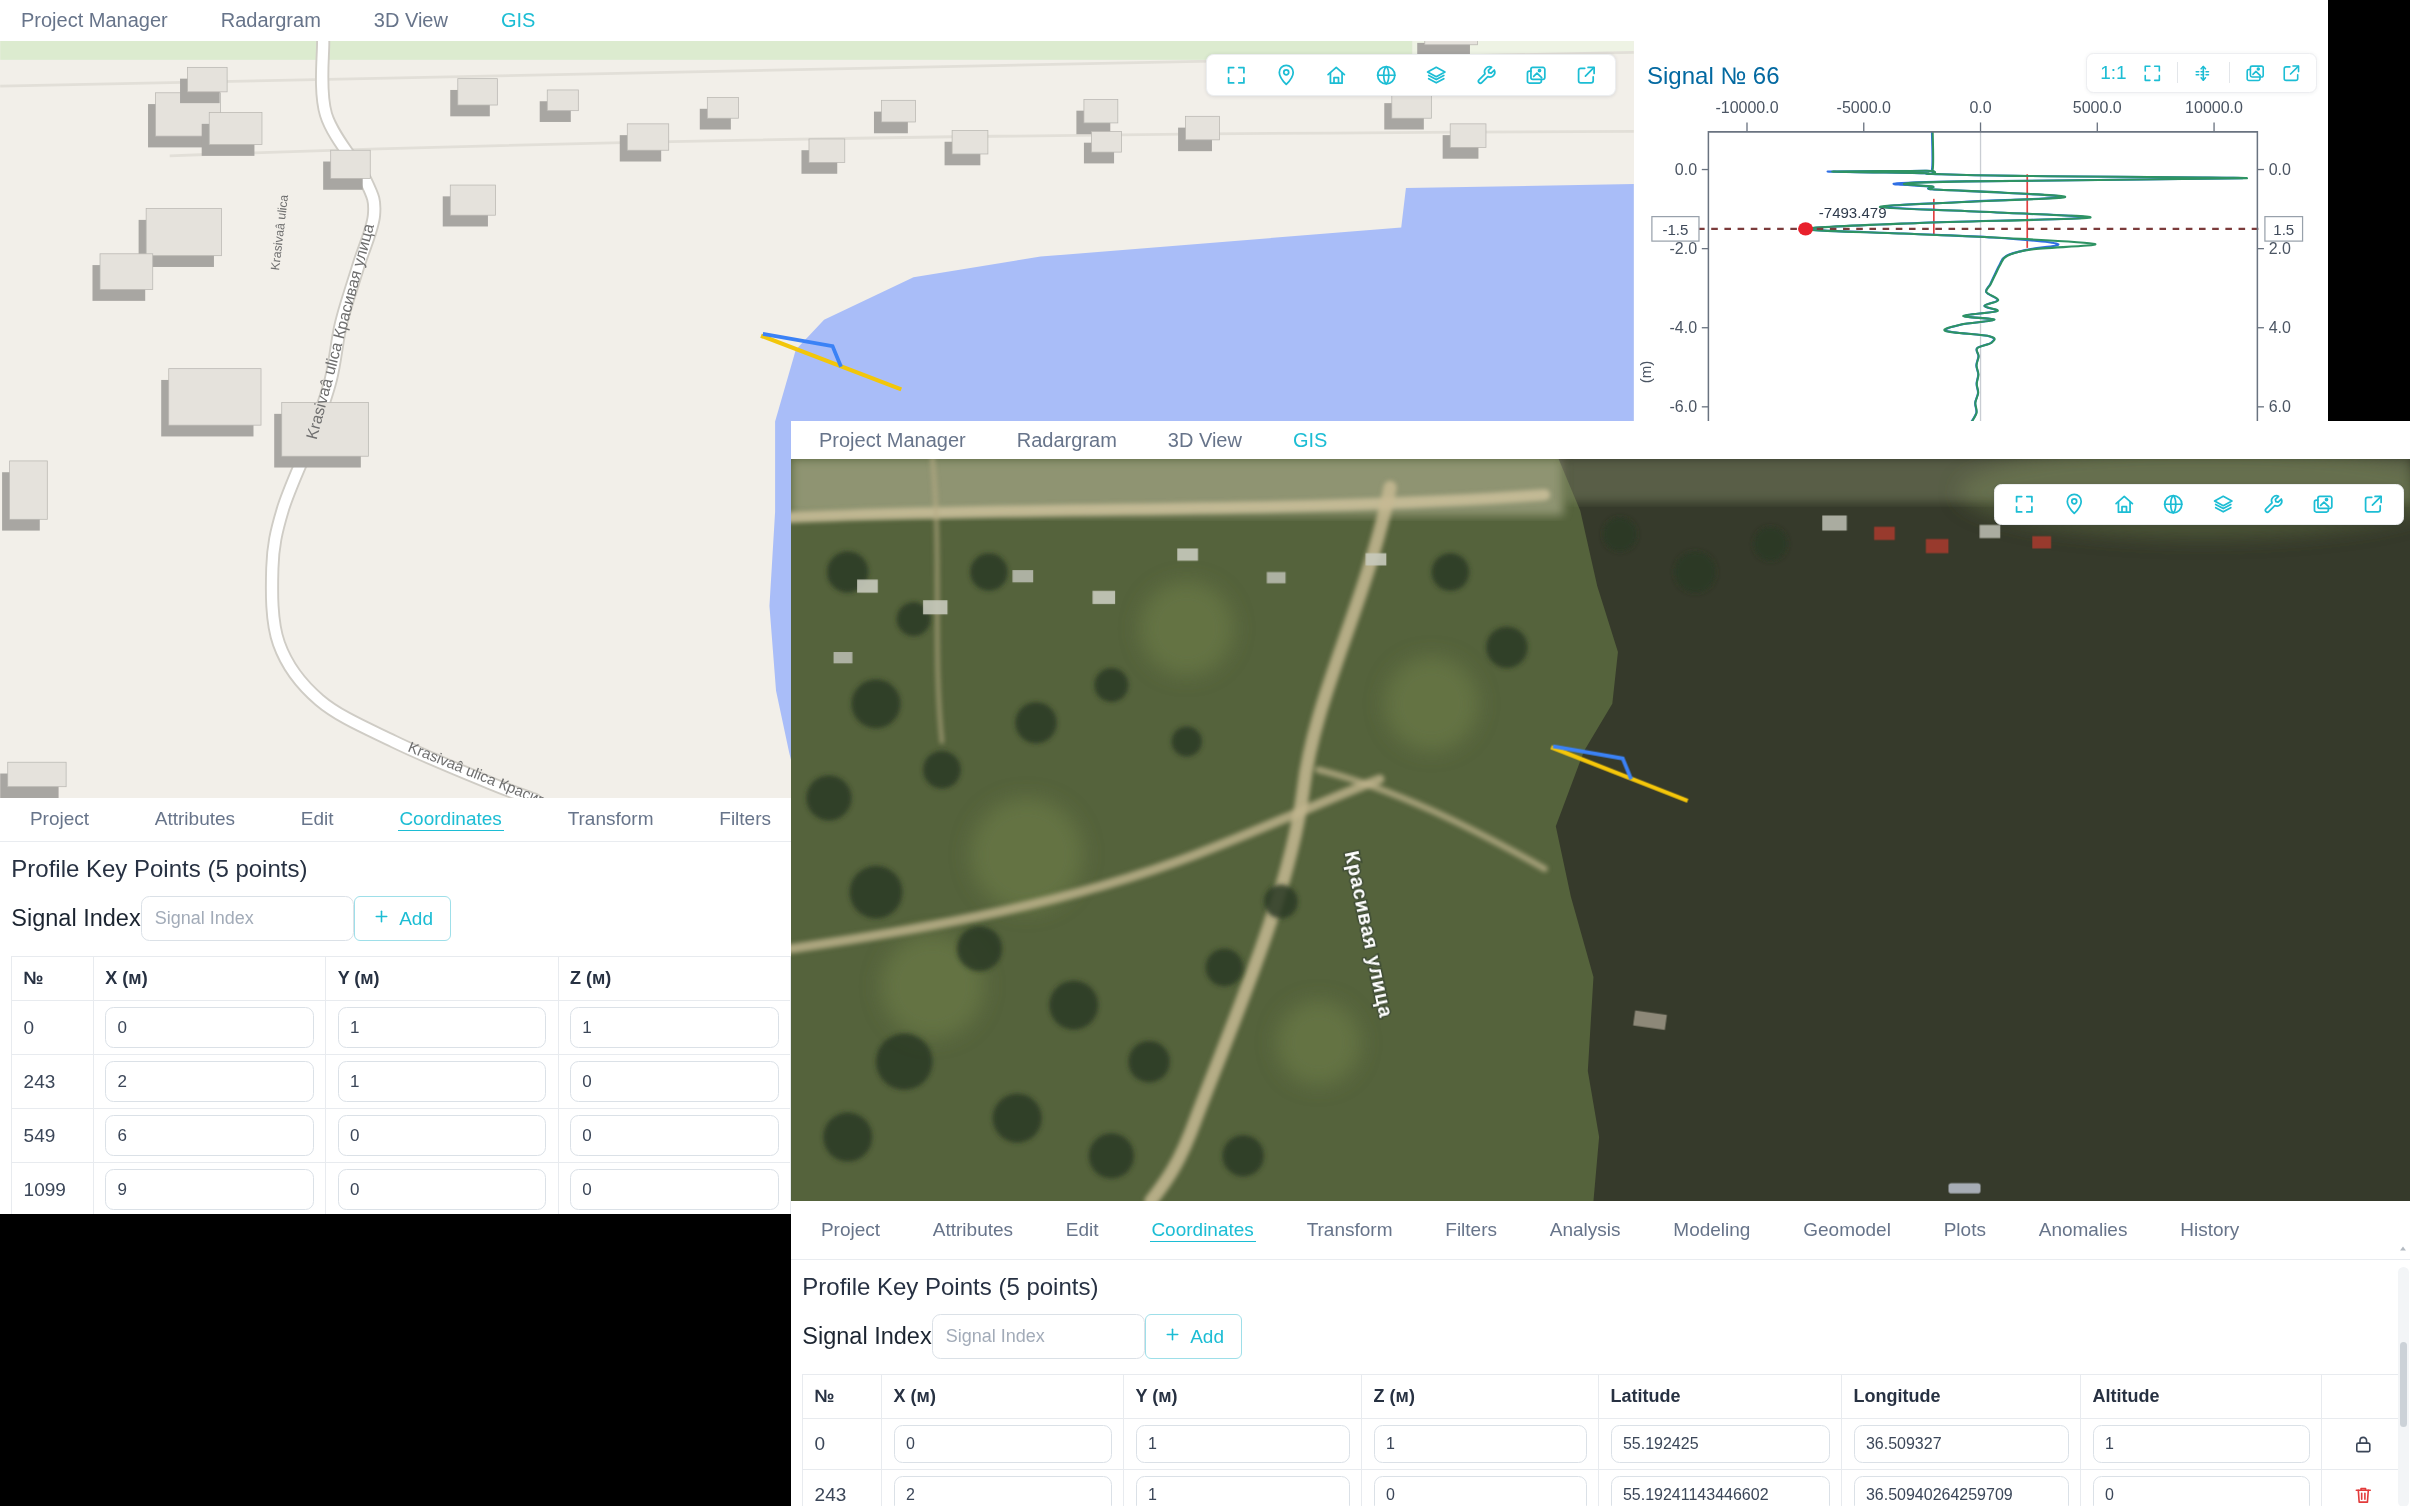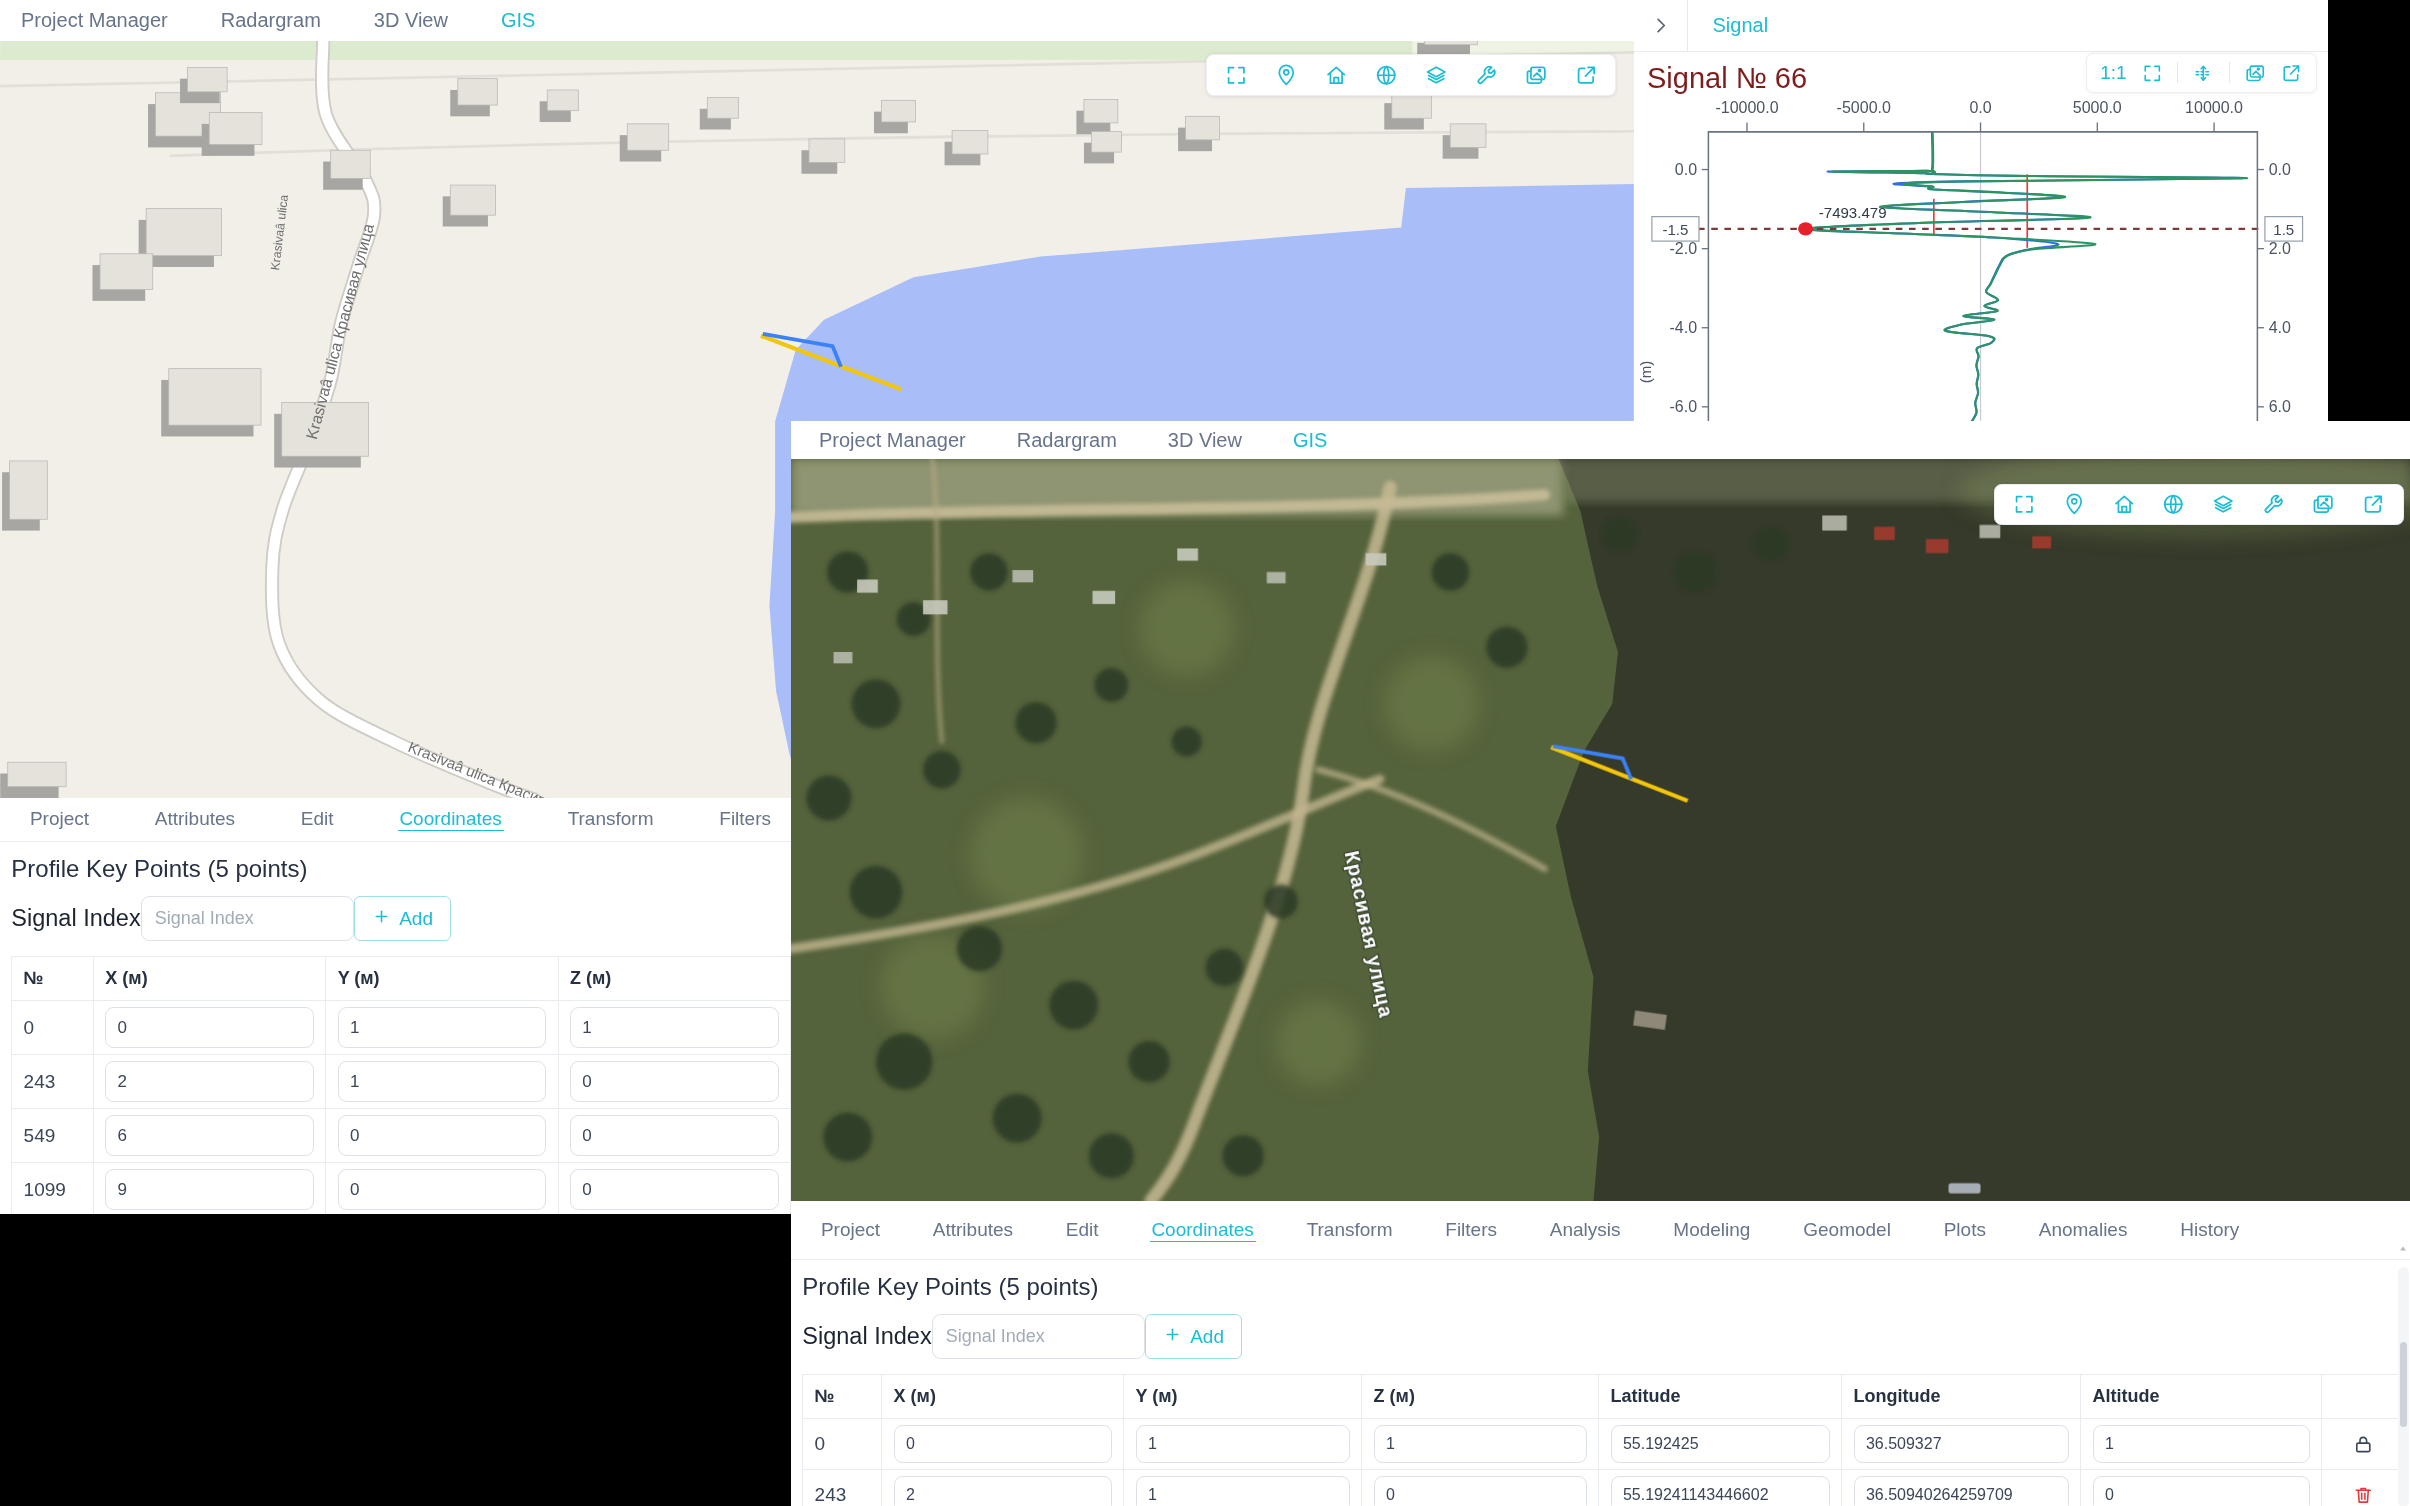--- a/index.html
+++ b/index.html
@@ -28,21 +28,21 @@
   
   .map-toolbar{position:absolute;display:flex;align-items:center;gap:25.4px;background:#fff;
                border:0.9px solid #eceef0;border-radius:7.5px;padding:7.5px 17px;box-shadow:0 0.9px 3.8px rgba(27,43,65,.10)}
   .ticon{display:flex;align-items:center;cursor:pointer}
   #map1-toolbar{top:13px;right:18px}
   #sat-toolbar{top:24.5px;right:7.5px}
   
   .sig-header{display:flex;height:51px;border-bottom:0.9px solid #e8eaee}
   .collapse-btn{width:53px;border-right:0.9px solid #e8eaee;display:flex;align-items:center;justify-content:center;cursor:pointer}
   .sig-tab{display:flex;align-items:center;padding-left:24.5px;color:var(--acc);font-size:20px;cursor:pointer}
-  .sig-title{position:absolute;left:13px;top:62px;font-size:29px;color:#7f1d1d}
+  .sig-title{position:absolute;left:13px;top:62px;font-size:24px;color:#0369a1}
   .chart-toolbar{position:absolute;top:53px;right:11.3px;display:flex;align-items:center;gap:14px;background:#fff;
                  border:0.9px solid #edeef1;border-radius:7.5px;padding:7.5px 13px;
                  box-shadow:0 0.9px 3.8px rgba(27,43,65,.06);color:var(--acc);font-size:19px}
   .vsep{width:0.9px;height:21px;background:#e3e6ea}
   #chart-svg{position:absolute;left:0;top:0}
   
   .section-title{font-size:24px;color:#273142;margin:13px 0 0 11.3px}
   .si-row{display:flex;align-items:center;margin:13px 0 0 11.3px;}
   .si-label{font-size:23.5px;color:#1b2430}
   .si-input{width:185px;height:43px;border:0.9px solid #dbe1e7;border-radius:8.5px;padding:0 13px;
@@ -191,28 +191,20 @@
             <path d="M10.5 5.2H6.6a2.1 2.1 0 0 0-2.1 2.1v10.1a2.1 2.1 0 0 0 2.1 2.1h10.1a2.1 2.1 0 0 0 2.1-2.1v-3.9"></path>
             <path d="M13.8 4.3h5.9v5.9"></path>
             <path d="M19.4 4.6 11.2 12.8"></path>
           </svg>
         </span>
       </div>
   </div>
 </div>
 
 <div class="panel" id="panel-signal" style="z-index:2">
-  <div class="sig-header">
-    <div class="collapse-btn" id="collapse-btn">
-        <svg width="21" height="21" viewBox="0 0 24 24" fill="none" stroke="#5b6472" stroke-width="2" stroke-linecap="round" stroke-linejoin="round">
-          <path d="M9.3 5 16.3 12 9.3 19"></path>
-        </svg>
-      </div>
-    <div class="sig-tab">Signal</div>
-  </div>
   <div class="sig-title">Signal № 66</div>
   <div class="chart-toolbar" id="sig-toolbar">
       <span>1:1</span>
       <span class="ticon">
         <svg width="22.6" height="22.6" viewBox="0 0 24 24" fill="none" stroke="#1cbdd4" stroke-width="1.7" stroke-linecap="round" stroke-linejoin="round">
           <path d="M4.5 9.5v-5h5"></path>
           <path d="M14.5 4.5h5v5"></path>
           <path d="M19.5 14.5v5h-5"></path>
           <path d="M9.5 19.5h-5v-5"></path>
         </svg>

